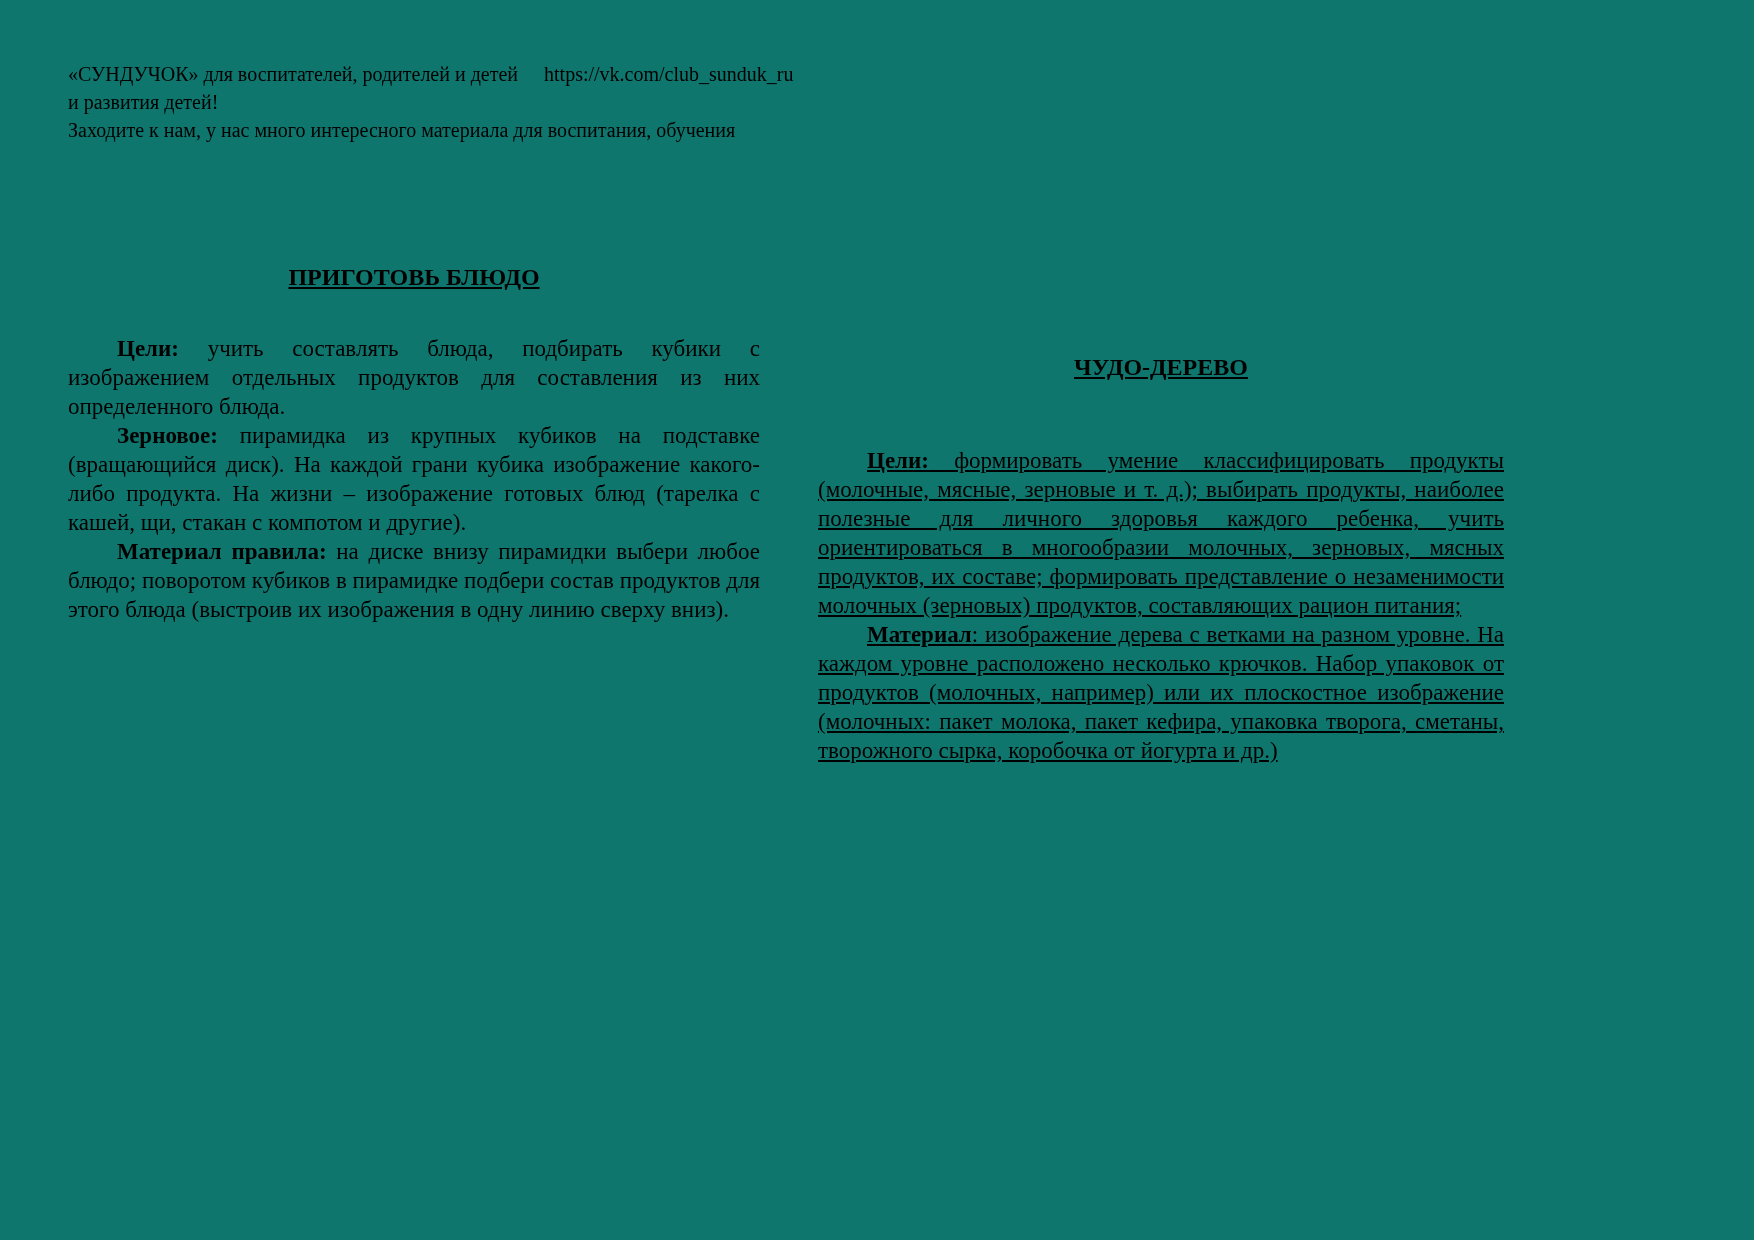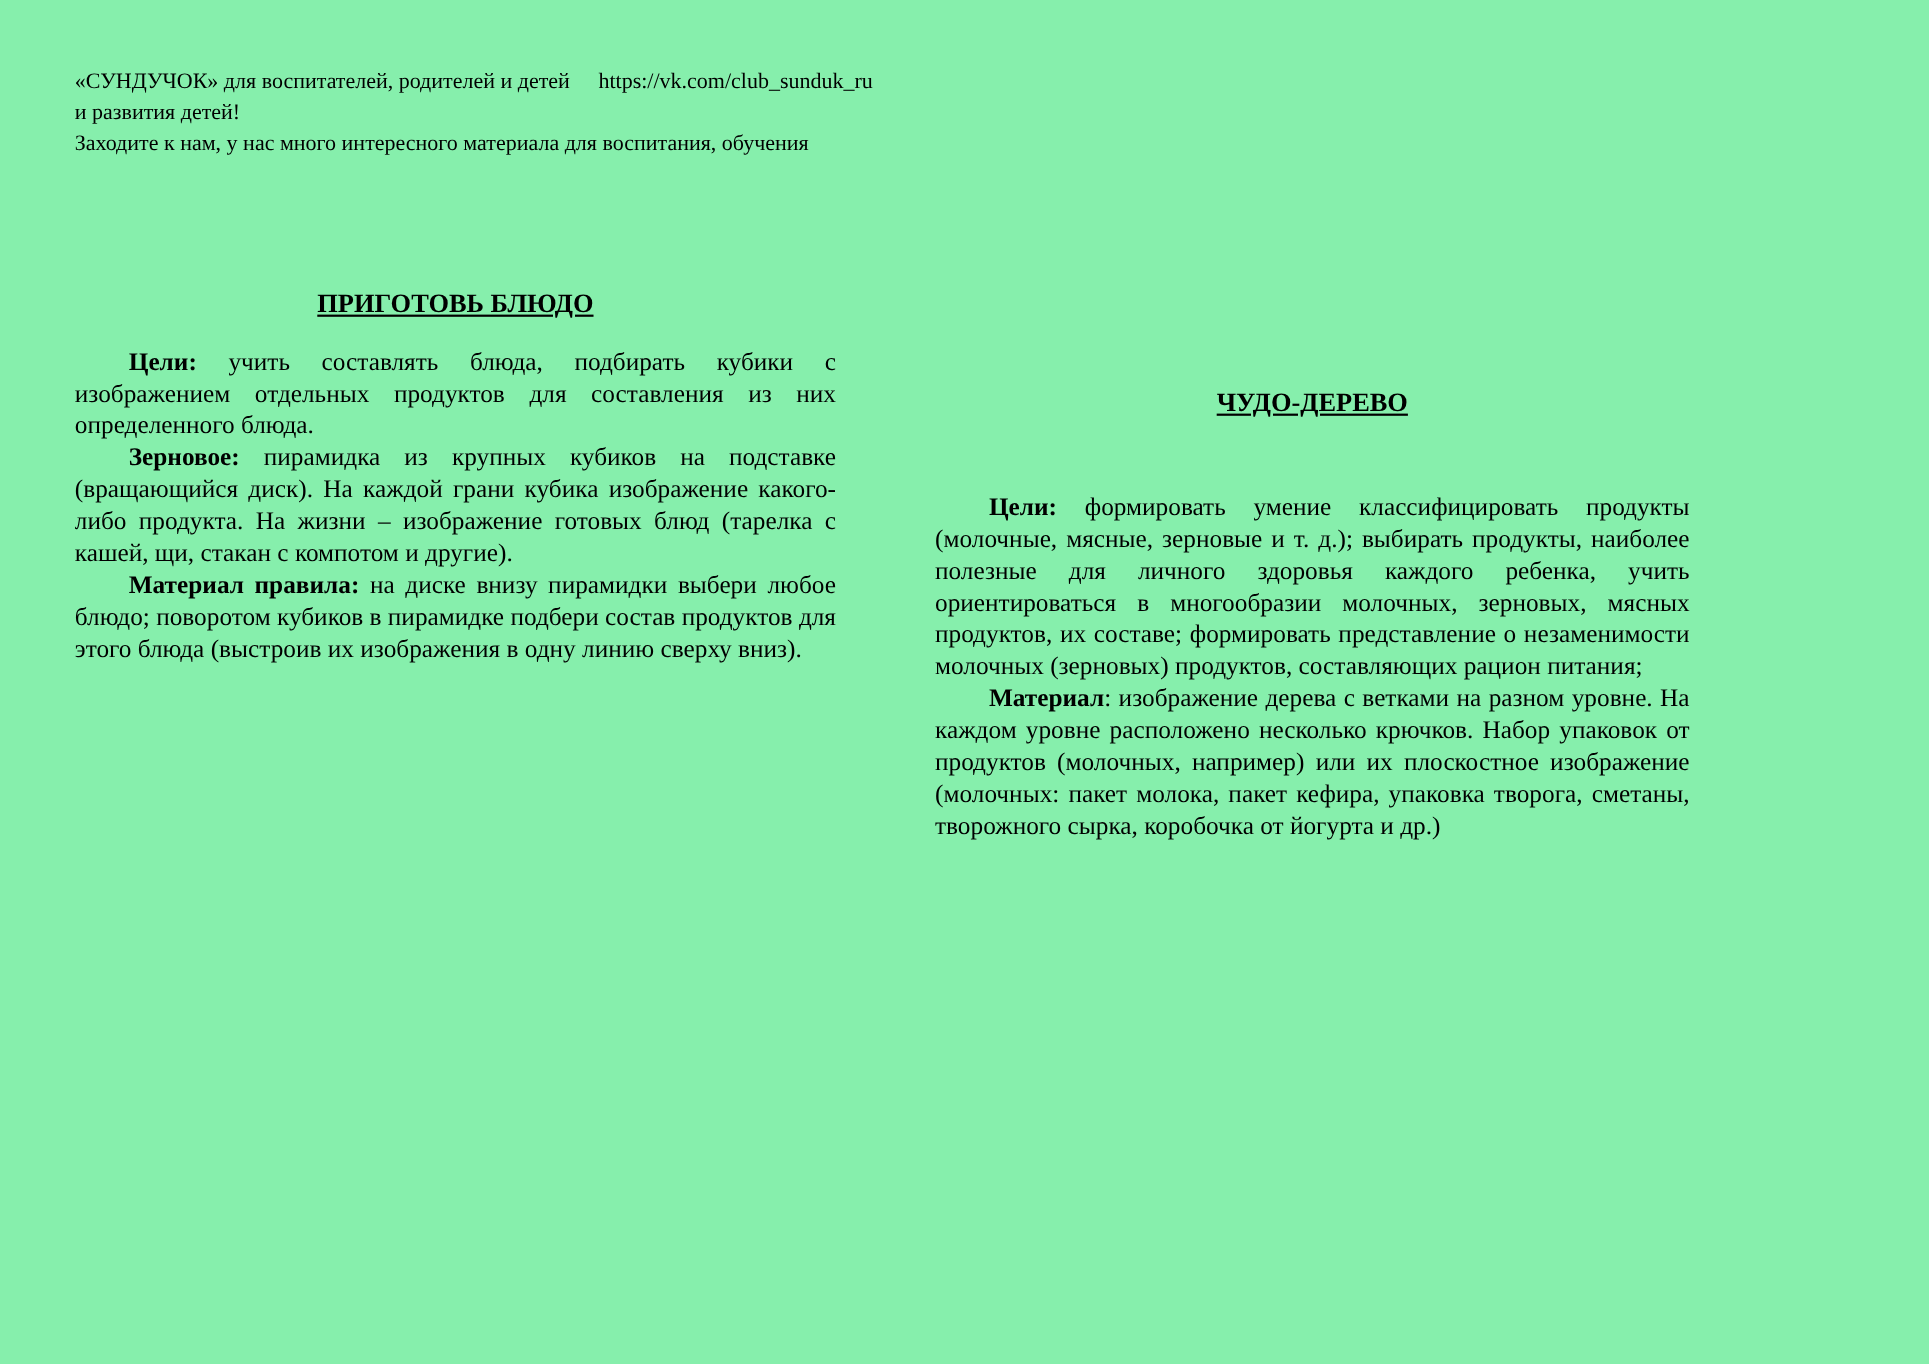--- a/index.html
+++ b/index.html
@@ -1,21 +1,21 @@
 <!DOCTYPE html>
 <html><head>
 <meta charset="utf-8">
 <style>
   * { margin: 0; padding: 0; box-sizing: border-box; }
   html, body { background: #ffffff; }
   .page {
     position: relative;
     width: 1754px;
     height: 1240px;
-    background: #86efac;
+    background: #0f766e;
     color: #000000;
     font-family: "Liberation Serif", "DejaVu Serif", serif;
     overflow: hidden;
   }
   .header {
     position: absolute;
     left: 68px;
     top: 60px;
     width: 860px;
     font-size: 20px;
@@ -31,31 +31,32 @@
     line-height: 29px;
     text-align: justify;
     color: #000000;
   }
   .col-left {
     left: 68px;
     top: 262px;
     width: 692px;
   }
   .col-right {
-    left: 850px;
+    left: 818px;
     top: 352px;
     width: 686px;
+    text-decoration: underline;
   }
   .section-title {
     text-align: center;
     font-weight: bold;
     font-size: 24px;
     line-height: 30px;
   }
-  .col-left .section-title { margin-bottom: 22px; }
+  .col-left .section-title { margin-bottom: 42px; }
   .col-right .section-title { margin-bottom: 64px; }
   .section-title .u { text-decoration: underline; }
   p.para {
     text-indent: 49px;
     margin: 0;
   }
   p.para b { font-weight: bold; }
 </style>
 </head>
 <body>

